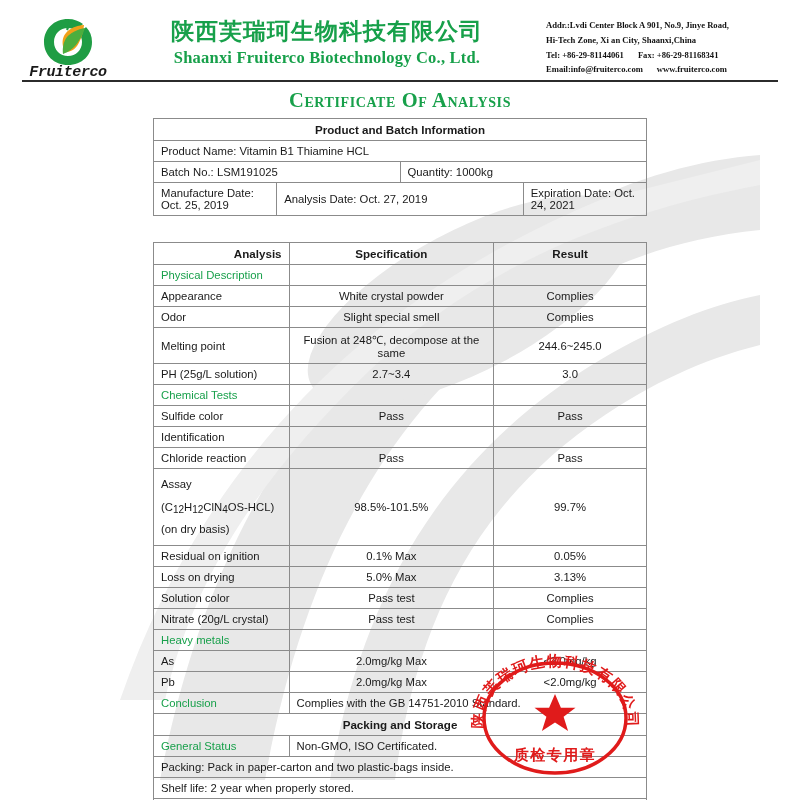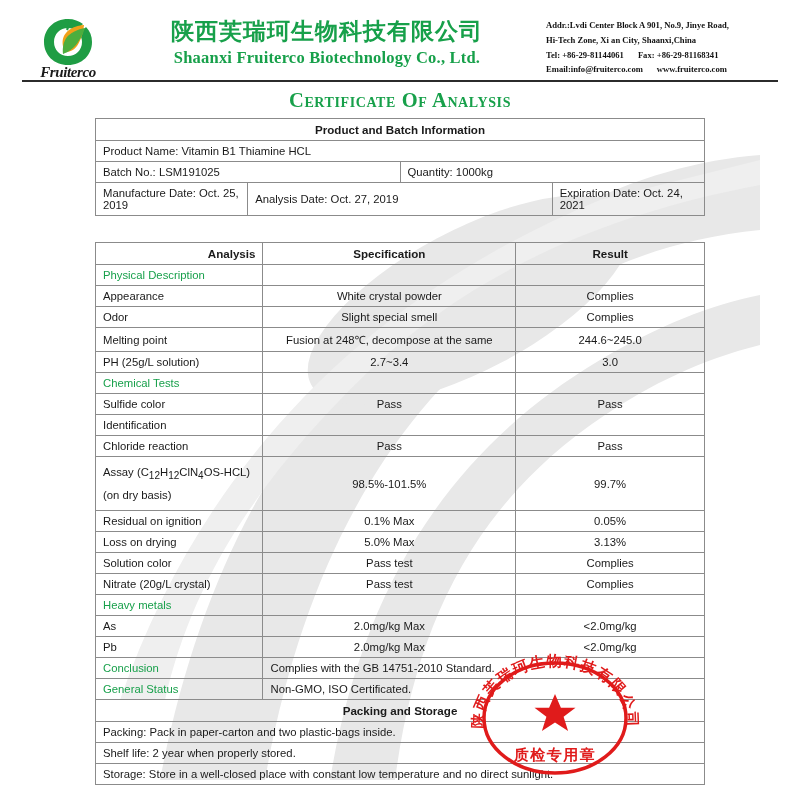--- a/index.html
+++ b/index.html
@@ -50,21 +50,21 @@
     flex-direction: column;
     align-items: center;
     padding-top: 2px;
   }
   .logo-mark {
     width: 58px;
     height: 52px;
     position: relative;
   }
   .logo-word {
-    font-family: Liberation Serif, serif;
+    font-family: Liberation Mono, monospace;
     font-size: 15px;
     font-style: italic;
     font-weight: bold;
     color: #1a1a1a;
     letter-spacing: -0.4px;
     margin-top: -4px;
   }
   .company-block {
     flex: 1 1 auto;
     text-align: center;
@@ -118,21 +118,21 @@
     color: #17a04a;
     letter-spacing: 0.6px;
     margin: 7px 0 6px 0;
   }
 
   
   .tbl {
     position: relative;
     z-index: 2;
     border-collapse: collapse;
-    width: 610px;
+    width: 494px;
     margin: 0 auto;
     table-layout: fixed;
     background: transparent;
   }
   .tbl td, .tbl th {
     border: 1px solid #8b8b8b;
     font-size: 11.3px;
     padding: 4px 7px;
     vertical-align: middle;
     font-weight: normal;
@@ -351,25 +351,25 @@
       <tr>
         <td>Pb</td>
         <td class="ctr">2.0mg/kg Max</td>
         <td class="ctr">&lt;2.0mg/kg</td>
       </tr>
       <tr>
         <td class="green-head">Conclusion</td>
         <td class="bold" colspan="2">Complies with the GB 14751-2010 Standard.</td>
       </tr>
       <tr>
+        <td class="hdr" colspan="3">Packing and Storage</td>
+      </tr>
+      <tr>
         <td class="green-head">General Status</td>
         <td colspan="2">Non-GMO, ISO Certificated.</td>
-      </tr>
-      <tr>
-        <td class="hdr" colspan="3">Packing and Storage</td>
       </tr>
       <tr>
         <td colspan="3">Packing: Pack in paper-carton and two plastic-bags inside.</td>
       </tr>
       <tr>
         <td colspan="3">Shelf life: 2 year when properly stored.</td>
       </tr>
       <tr>
         <td colspan="3">Storage: Store in a well-closed place with constant low temperature and no direct sunlight.</td>
       </tr>

